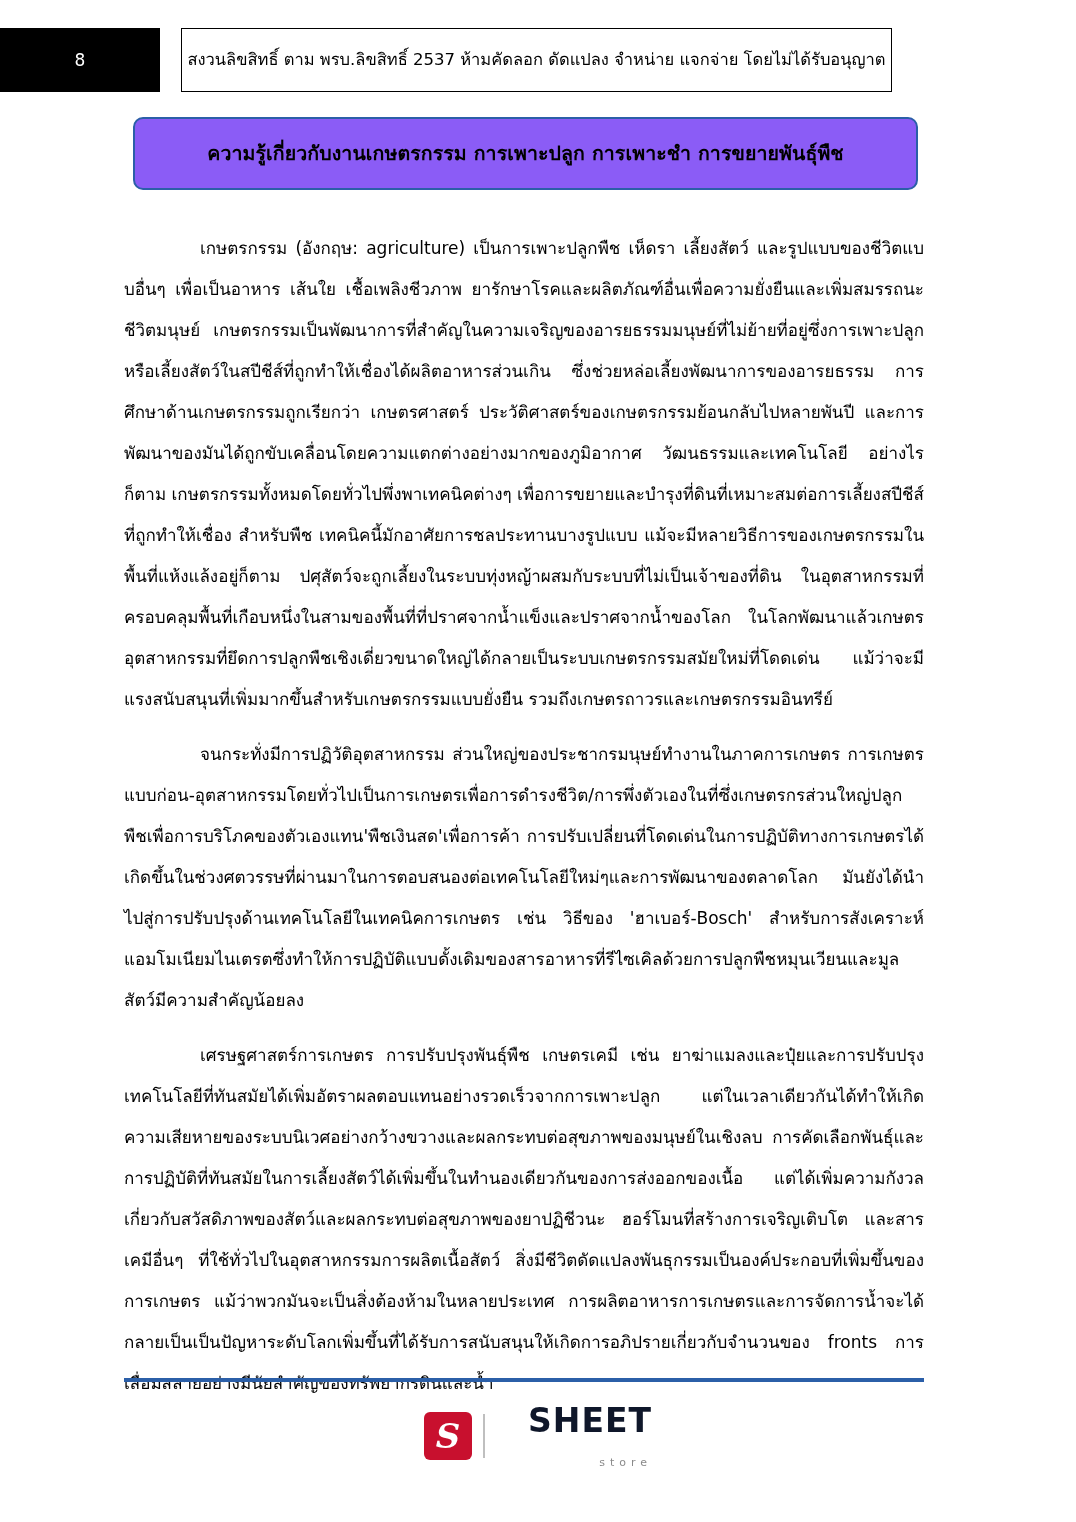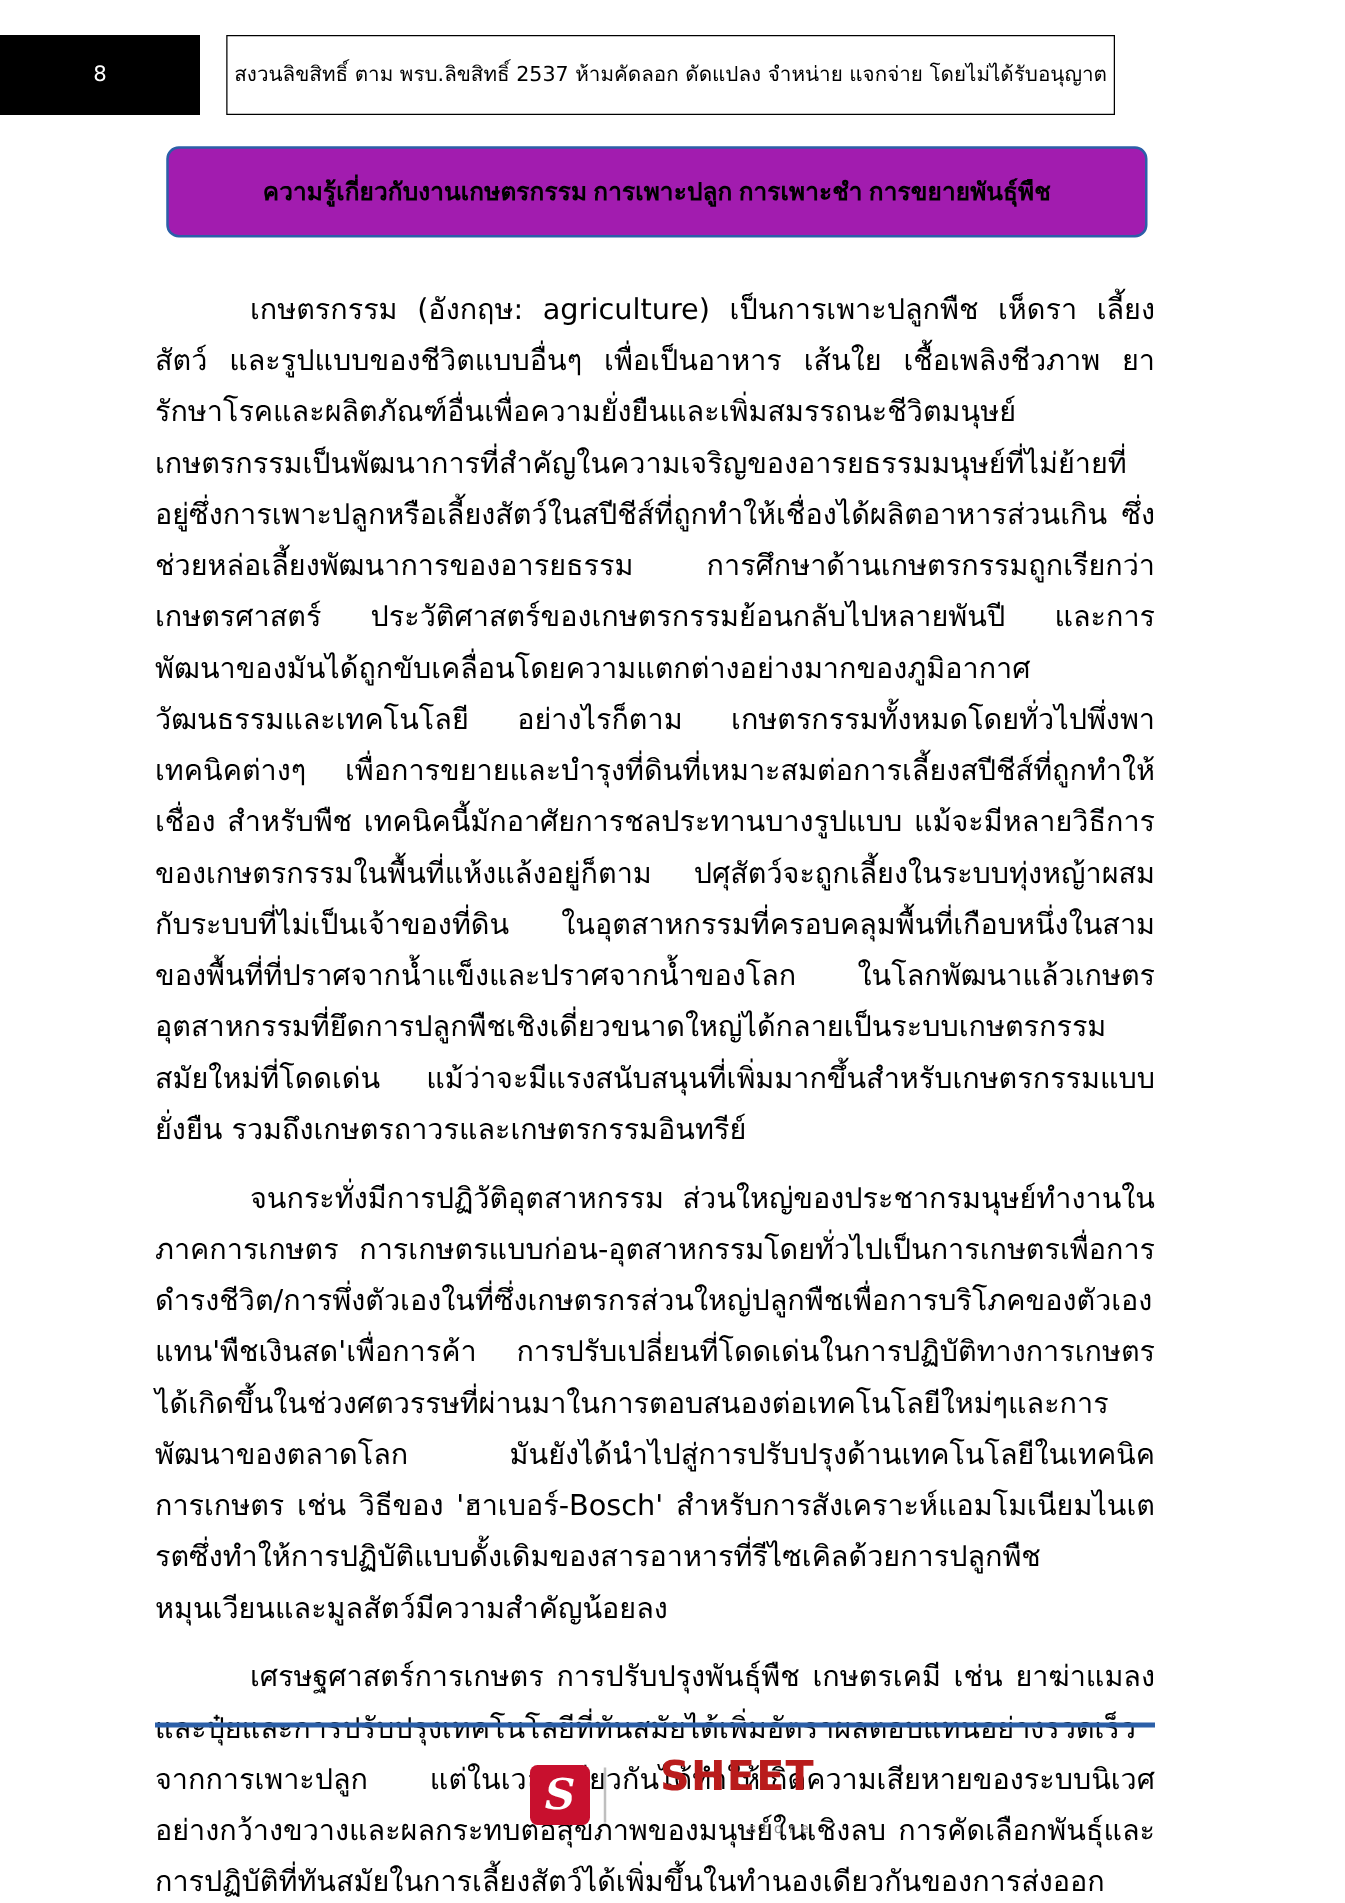--- a/index.html
+++ b/index.html
@@ -62,43 +62,42 @@
   
   .title-banner {
     position: absolute;
     left: 133px;
     top: 117px;
     width: 785px;
     height: 73px;
     border: 2px solid #2b5fa8;
     border-radius: 10px;
     box-sizing: border-box;
-    background: #a21caf;
-    display: flex;
-    align-items: center;
-    justify-content: center;
-    font-family: Liberation Serif, serif;
+    background: #8b5cf6;
+    display: flex;
+    align-items: center;
+    justify-content: center;
   }
   .title-text {
     font-size: 19.5px;
     font-weight: bold;
     color: #000000;
     text-align: center;
     letter-spacing: 0.1px;
   }
 
   
   .content {
     position: absolute;
     left: 124px;
     top: 228px;
     width: 800px;
   }
   .para {
-    font-size: 23px;
+    font-size: 17px;
     line-height: 41px;
     color: #000000;
     text-align: justify;
     text-justify: inter-word;
     text-indent: 76px;
     margin: 0 0 14px 0;
     word-break: break-word;
   }
   .para:last-child { margin-bottom: 0; }
 
@@ -146,21 +145,21 @@
   }
   .logo-words {
     display: flex;
     flex-direction: column;
     justify-content: center;
     line-height: 1;
   }
   .logo-sheet {
     font-size: 33px;
     font-weight: bold;
-    color: #b91c1c;
+    color: #0f172a;
     letter-spacing: 1px;
     font-family: "DejaVu Sans", "Liberation Sans", sans-serif;
     margin-left: 32px;
   }
   .logo-store {
     font-size: 11px;
     color: #8a8a8a;
     letter-spacing: 5px;
     text-align: right;
     margin-top: 20px;

